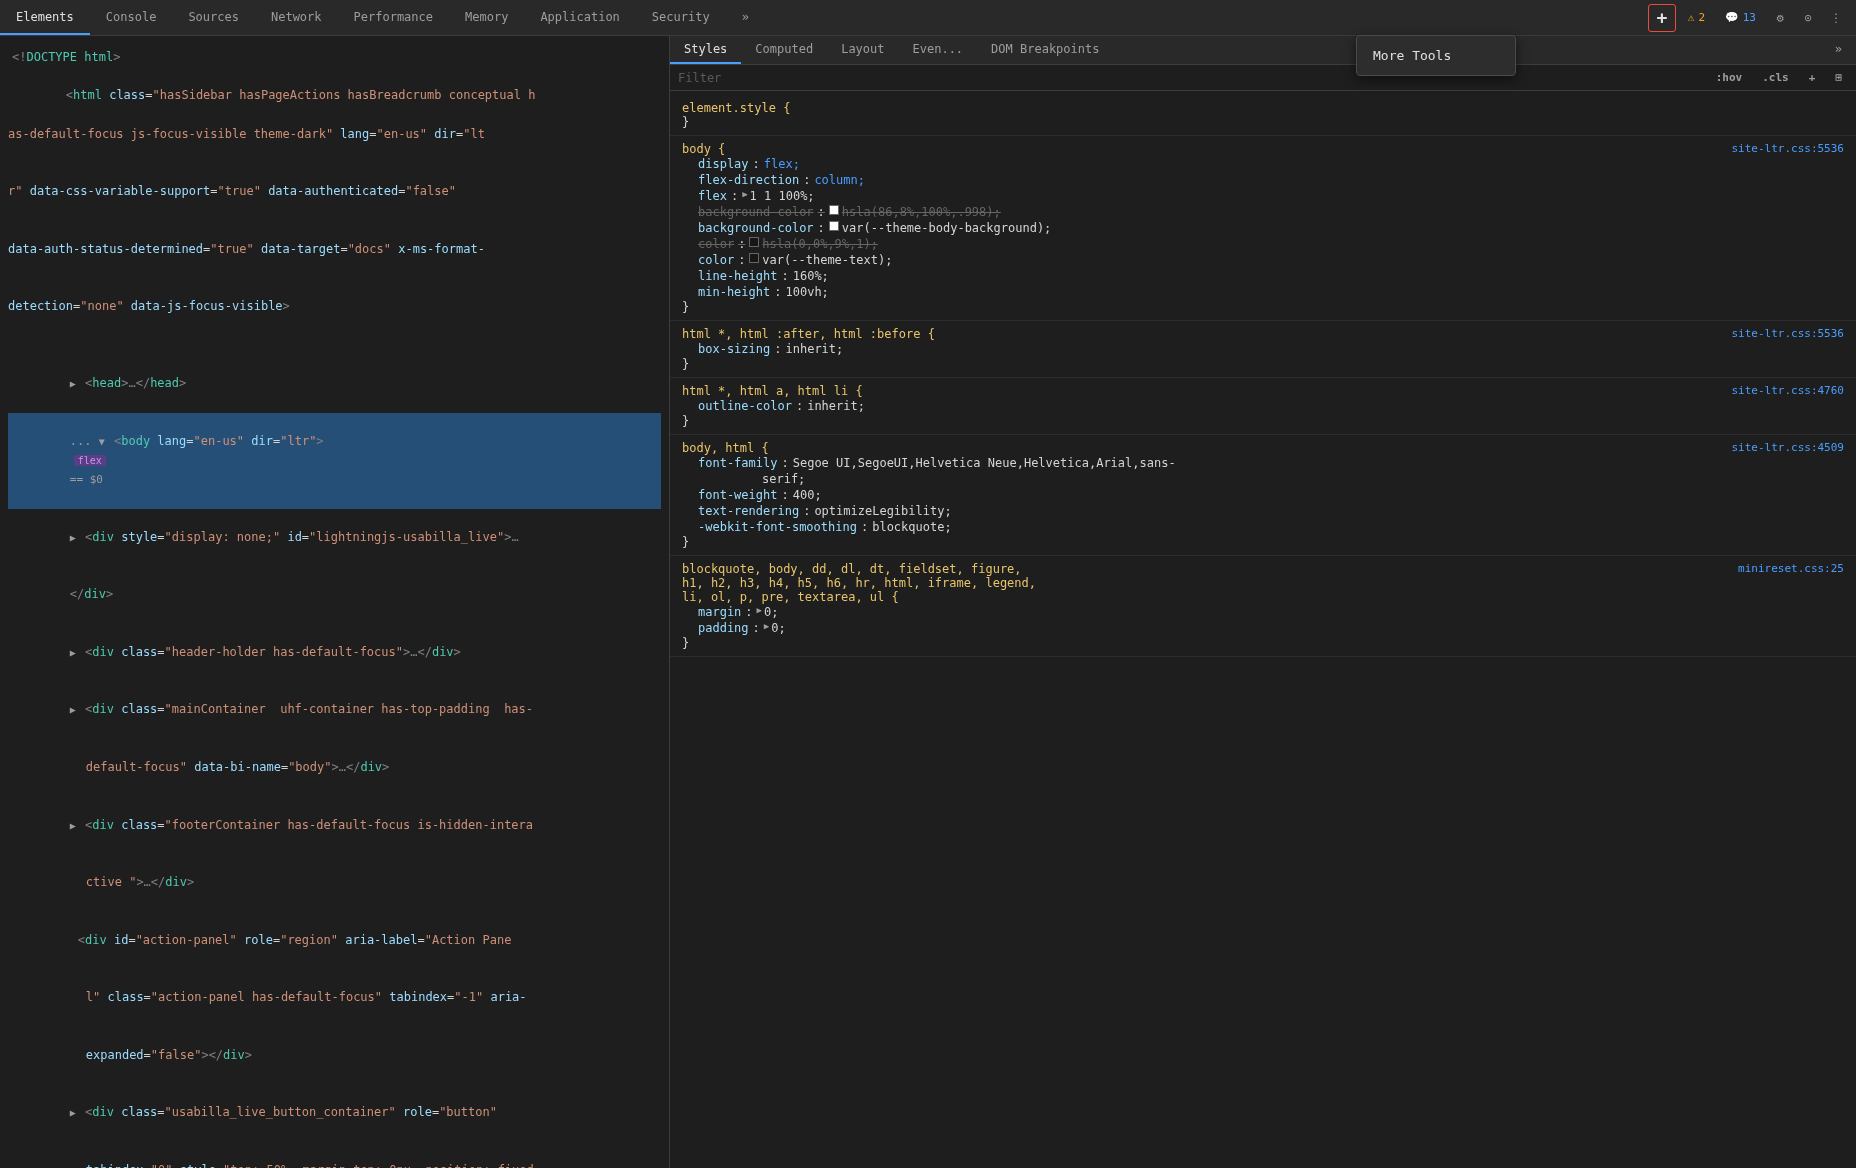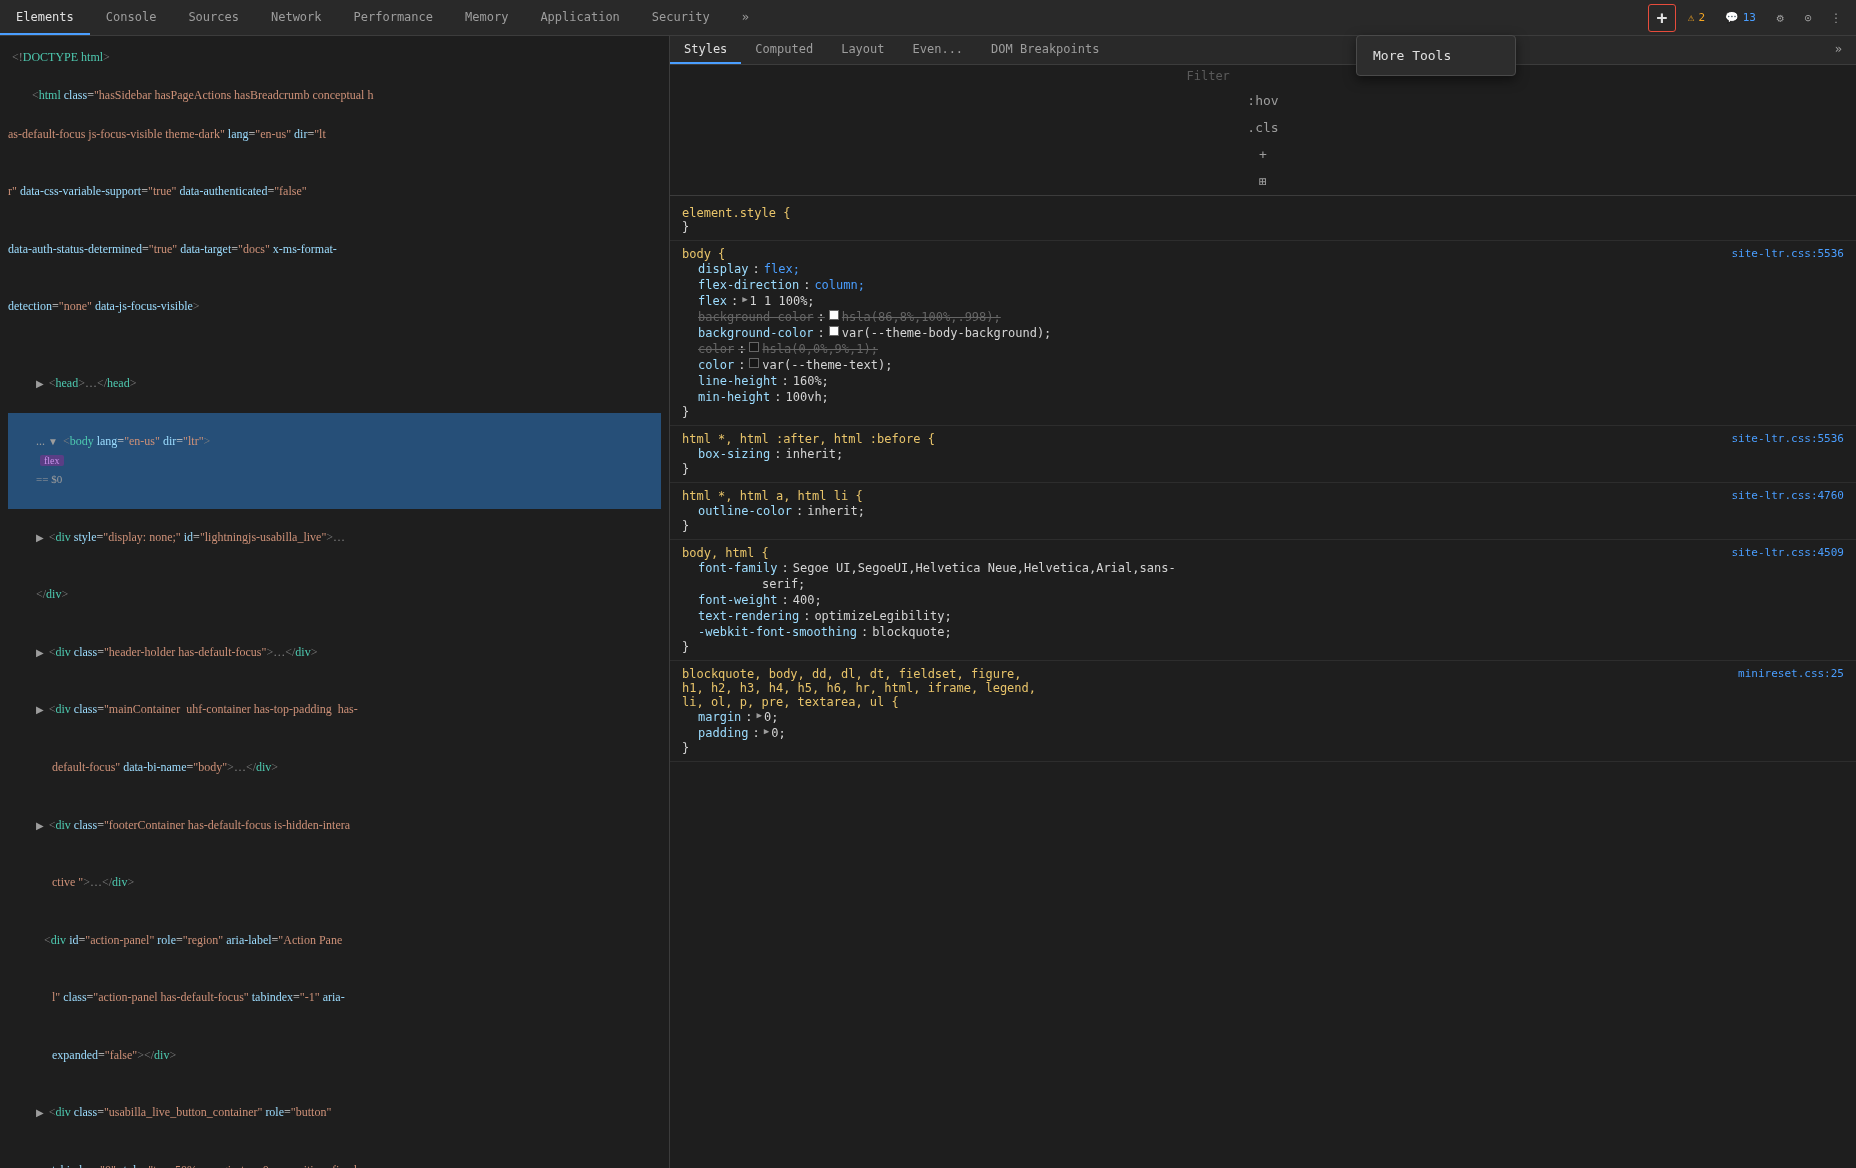--- a/index.html
+++ b/index.html
@@ -91,21 +91,20 @@
 
     
     .elements-panel {
       width: 670px;
       flex-shrink: 0;
       background: #1e1e1e;
       border-right: 1px solid #3c3c3c;
       overflow-y: auto;
       padding: 8px 0;
       position: relative;
-      font-family: Liberation Serif, serif;
     }
 
     .html-code {
       padding: 4px 8px;
       line-height: 1.6;
       font-size: 12px;
     }
 
     .html-code .line {
       display: block;
@@ -169,40 +168,40 @@
     }
 
     
     .filter-bar {
       display: flex;
       align-items: center;
       padding: 4px 8px;
       border-bottom: 1px solid #3c3c3c;
       gap: 8px;
       flex-shrink: 0;
-      flex-direction: column;
     }
 
     .filter-input {
       flex: 1;
       background: transparent;
       border: none;
       outline: none;
       color: #d4d4d4;
       font-size: 12px;
       font-family: inherit;
     }
     .filter-input::placeholder { color: #5a5a5a; }
 
     .filter-btn {
       color: #9d9d9d;
       cursor: pointer;
-      font-size: 13px;
+      font-size: 11px;
       padding: 2px 6px;
       border-radius: 3px;
+      font-weight: bold;
     }
 
     
     .styles-content {
       flex: 1;
       overflow-y: auto;
       padding: 4px 0;
     }
 
     .css-rule {

